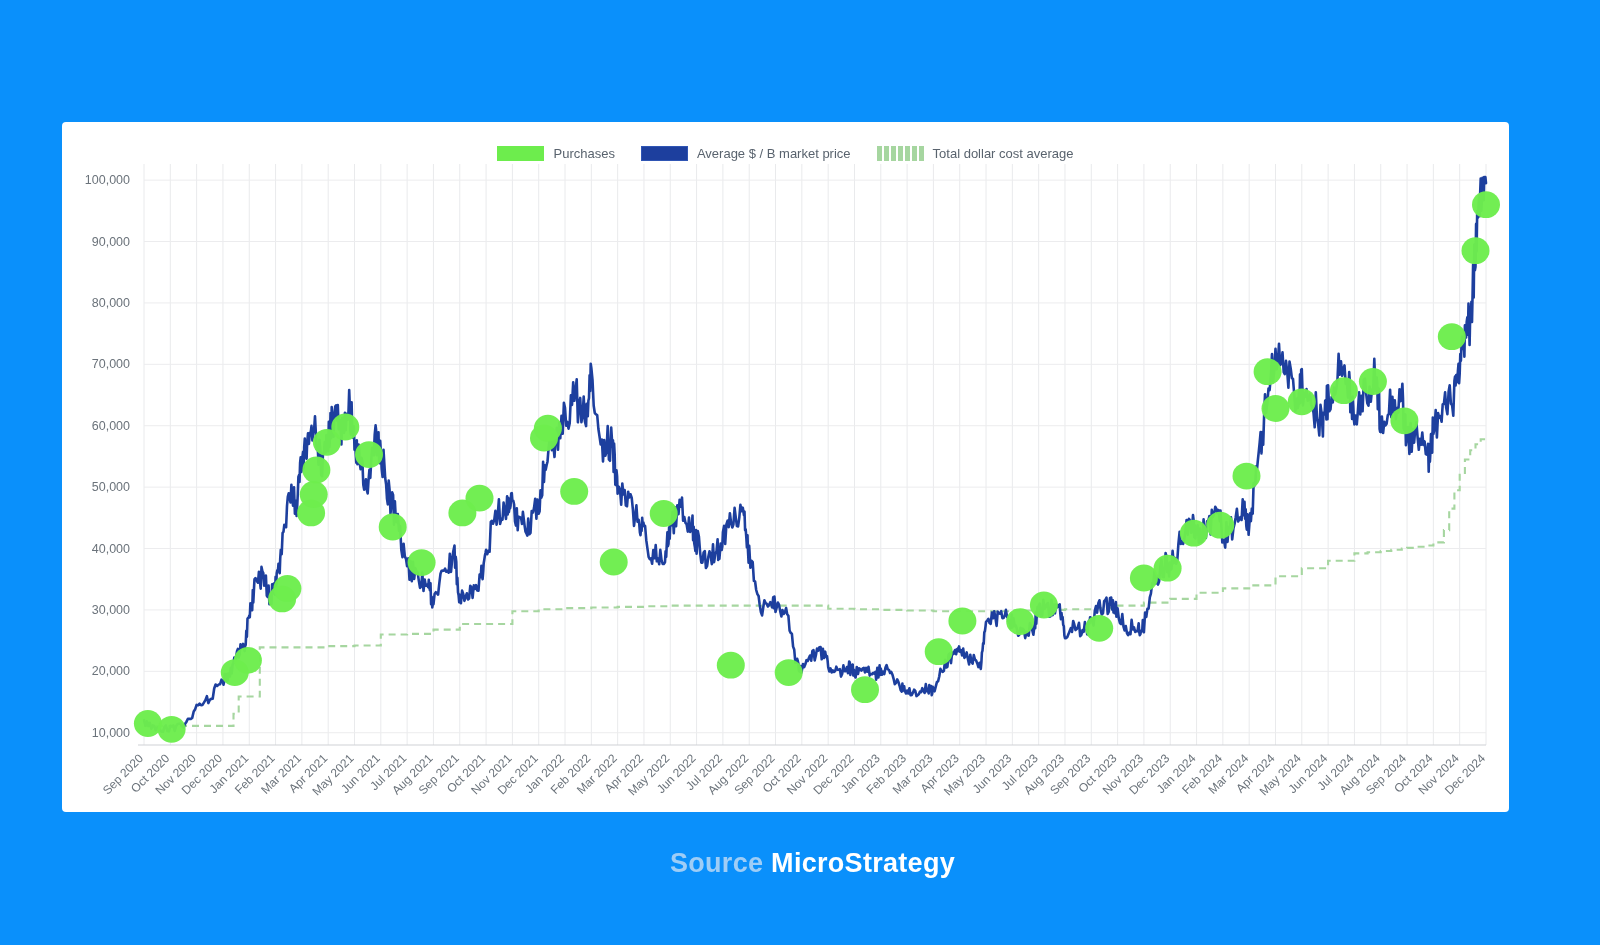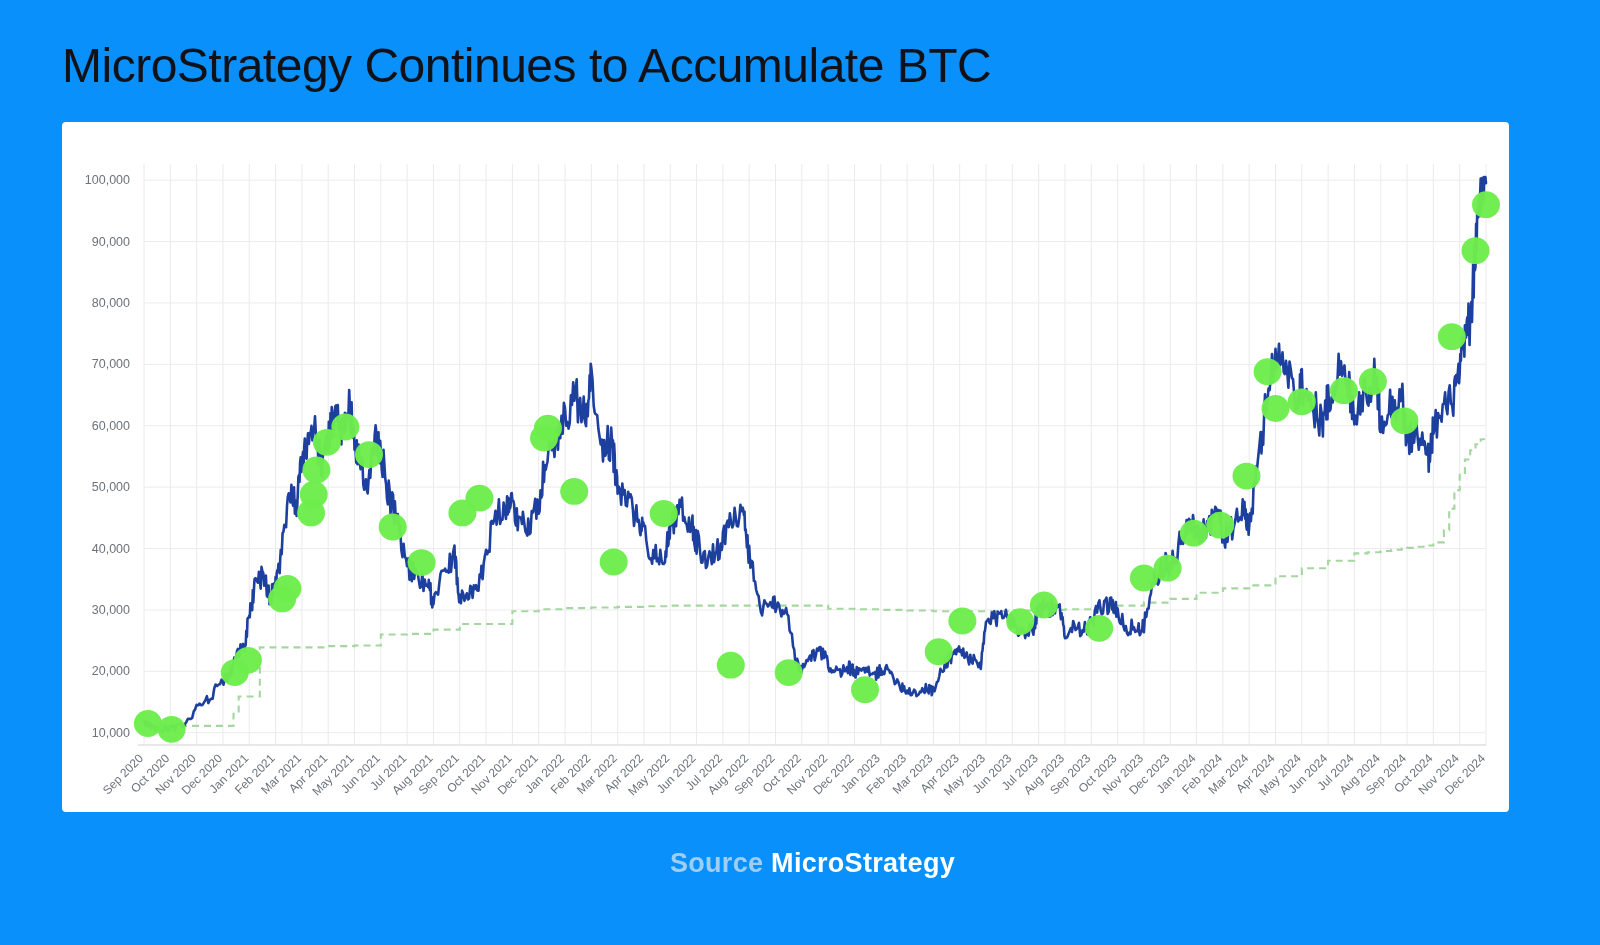--- a/index.html
+++ b/index.html
@@ -95,24 +95,37 @@
     letter-spacing: 0.3px;
   }
   .source .src-word { color: #9ecdf6; margin-left: 25px; }
   .source .src-name { color: #ffffff; }
 </style>
 </head>
 <body>
 
 <div class="poster">
 
-  <div class="poster-title">MicroStrategy Continues to Accumulate BTC</div>
 
   <div class="chart-card">
 
+    <div class="legend">
+      <div class="legend-item">
+        <span class="swatch purchases"></span>
+        <span class="legend-label">Purchases</span>
+      </div>
+      <div class="legend-item">
+        <span class="swatch price"></span>
+        <span class="legend-label">Average $ / B market price</span>
+      </div>
+      <div class="legend-item">
+        <span class="swatch dca"></span>
+        <span class="legend-label">Total dollar cost average</span>
+      </div>
+    </div>
 
     <div class="plot-wrap">
       <svg class="plot-svg" id="chart-svg" width="1447" height="690" viewBox="0 0 1447 690">
         <g id="grid-layer">
             <line x1="82" y1="42" x2="82" y2="623" stroke="#e9eaec" stroke-width="1"></line>
             <line x1="108.31372549019608" y1="42" x2="108.31372549019608" y2="623" stroke="#e9eaec" stroke-width="1"></line>
             <line x1="134.62745098039215" y1="42" x2="134.62745098039215" y2="623" stroke="#e9eaec" stroke-width="1"></line>
             <line x1="160.94117647058823" y1="42" x2="160.94117647058823" y2="623" stroke="#e9eaec" stroke-width="1"></line>
             <line x1="187.2549019607843" y1="42" x2="187.2549019607843" y2="623" stroke="#e9eaec" stroke-width="1"></line>
             <line x1="213.5686274509804" y1="42" x2="213.5686274509804" y2="623" stroke="#e9eaec" stroke-width="1"></line>

